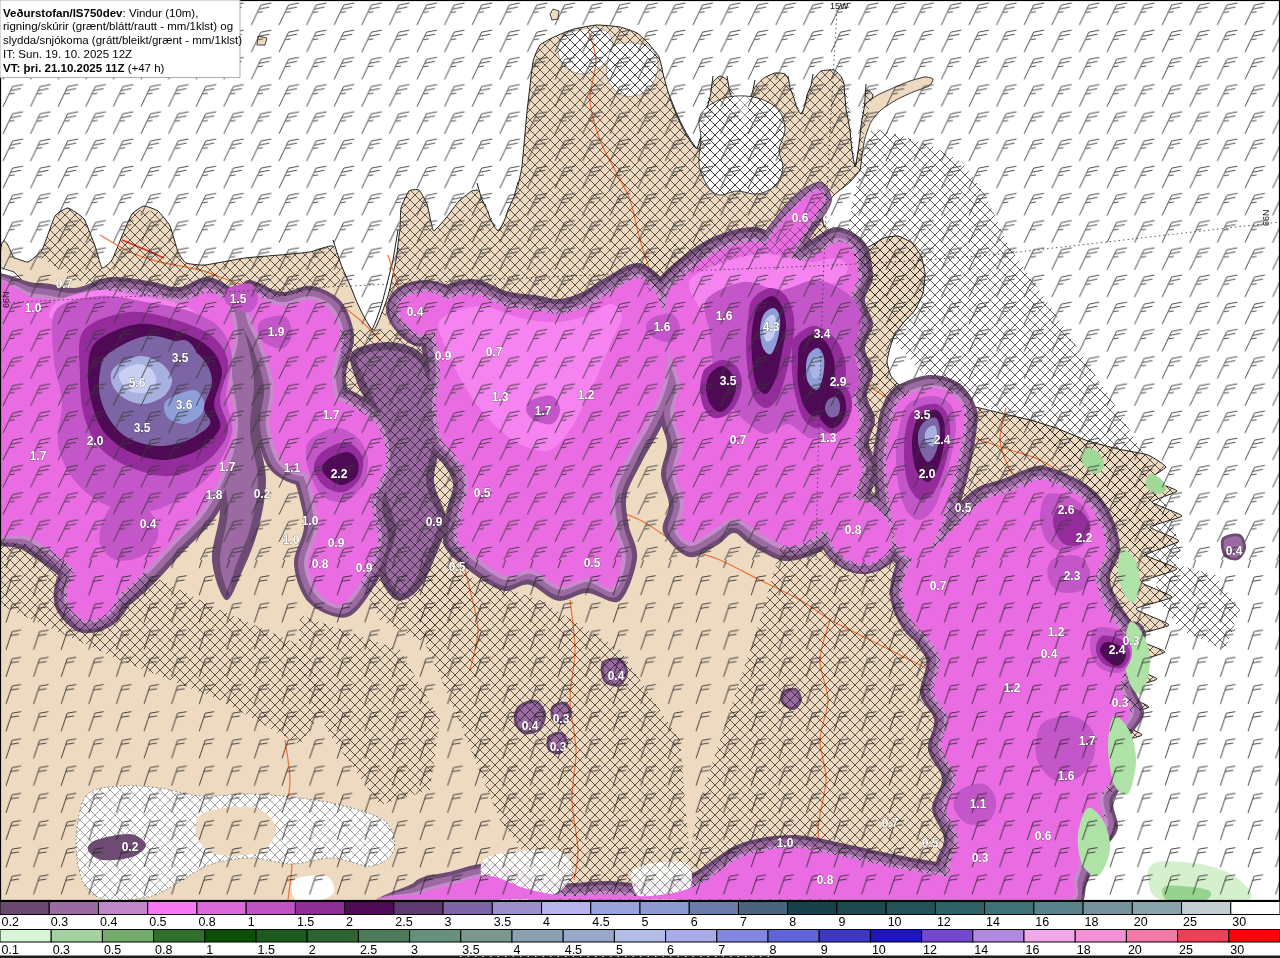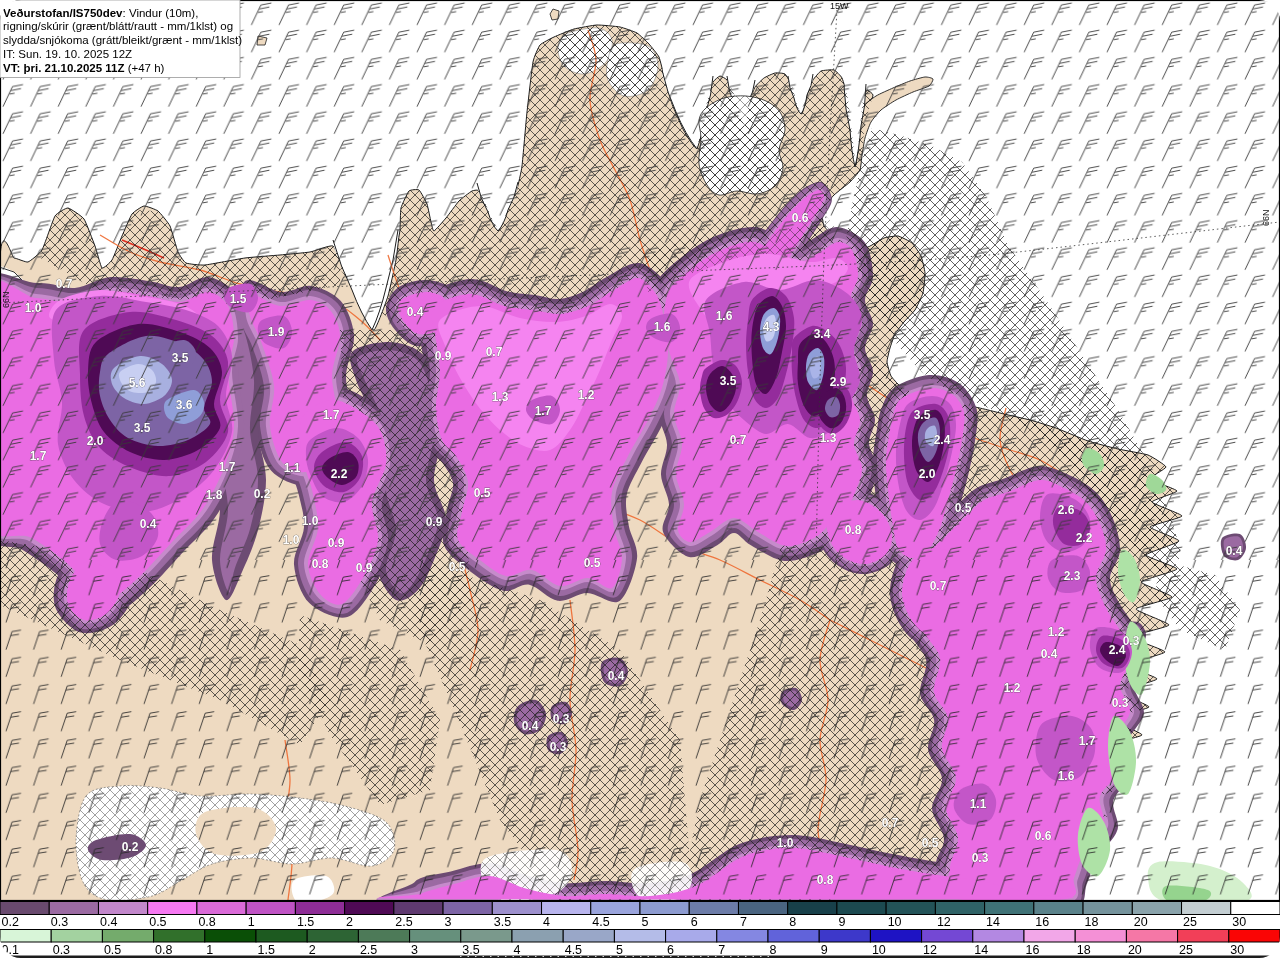--- a/index.html
+++ b/index.html
@@ -1,16 +1,16 @@
 <!DOCTYPE html>
 <html><head>
 <meta charset="utf-8">
 <style>
 html,body{margin:0;padding:0;background:#fff;}
-#map{width:1280px;height:958px;position:relative;overflow:hidden;border-radius:21px;}
+#map{width:1280px;height:958px;position:relative;overflow:hidden;}
 </style>
 </head>
 <body>
 <div id="map">
 <svg width="1280" height="958" viewBox="0 0 1280 958">
 <defs>
 <pattern id="hatch" width="10" height="10" patternUnits="userSpaceOnUse">
  <path d="M0,10 L10,0 M0,0 L10,10" stroke="#161616" stroke-width="0.8" fill="none"></path>
 </pattern>
 <pattern id="barbs" width="27.6" height="27.2" patternUnits="userSpaceOnUse">

